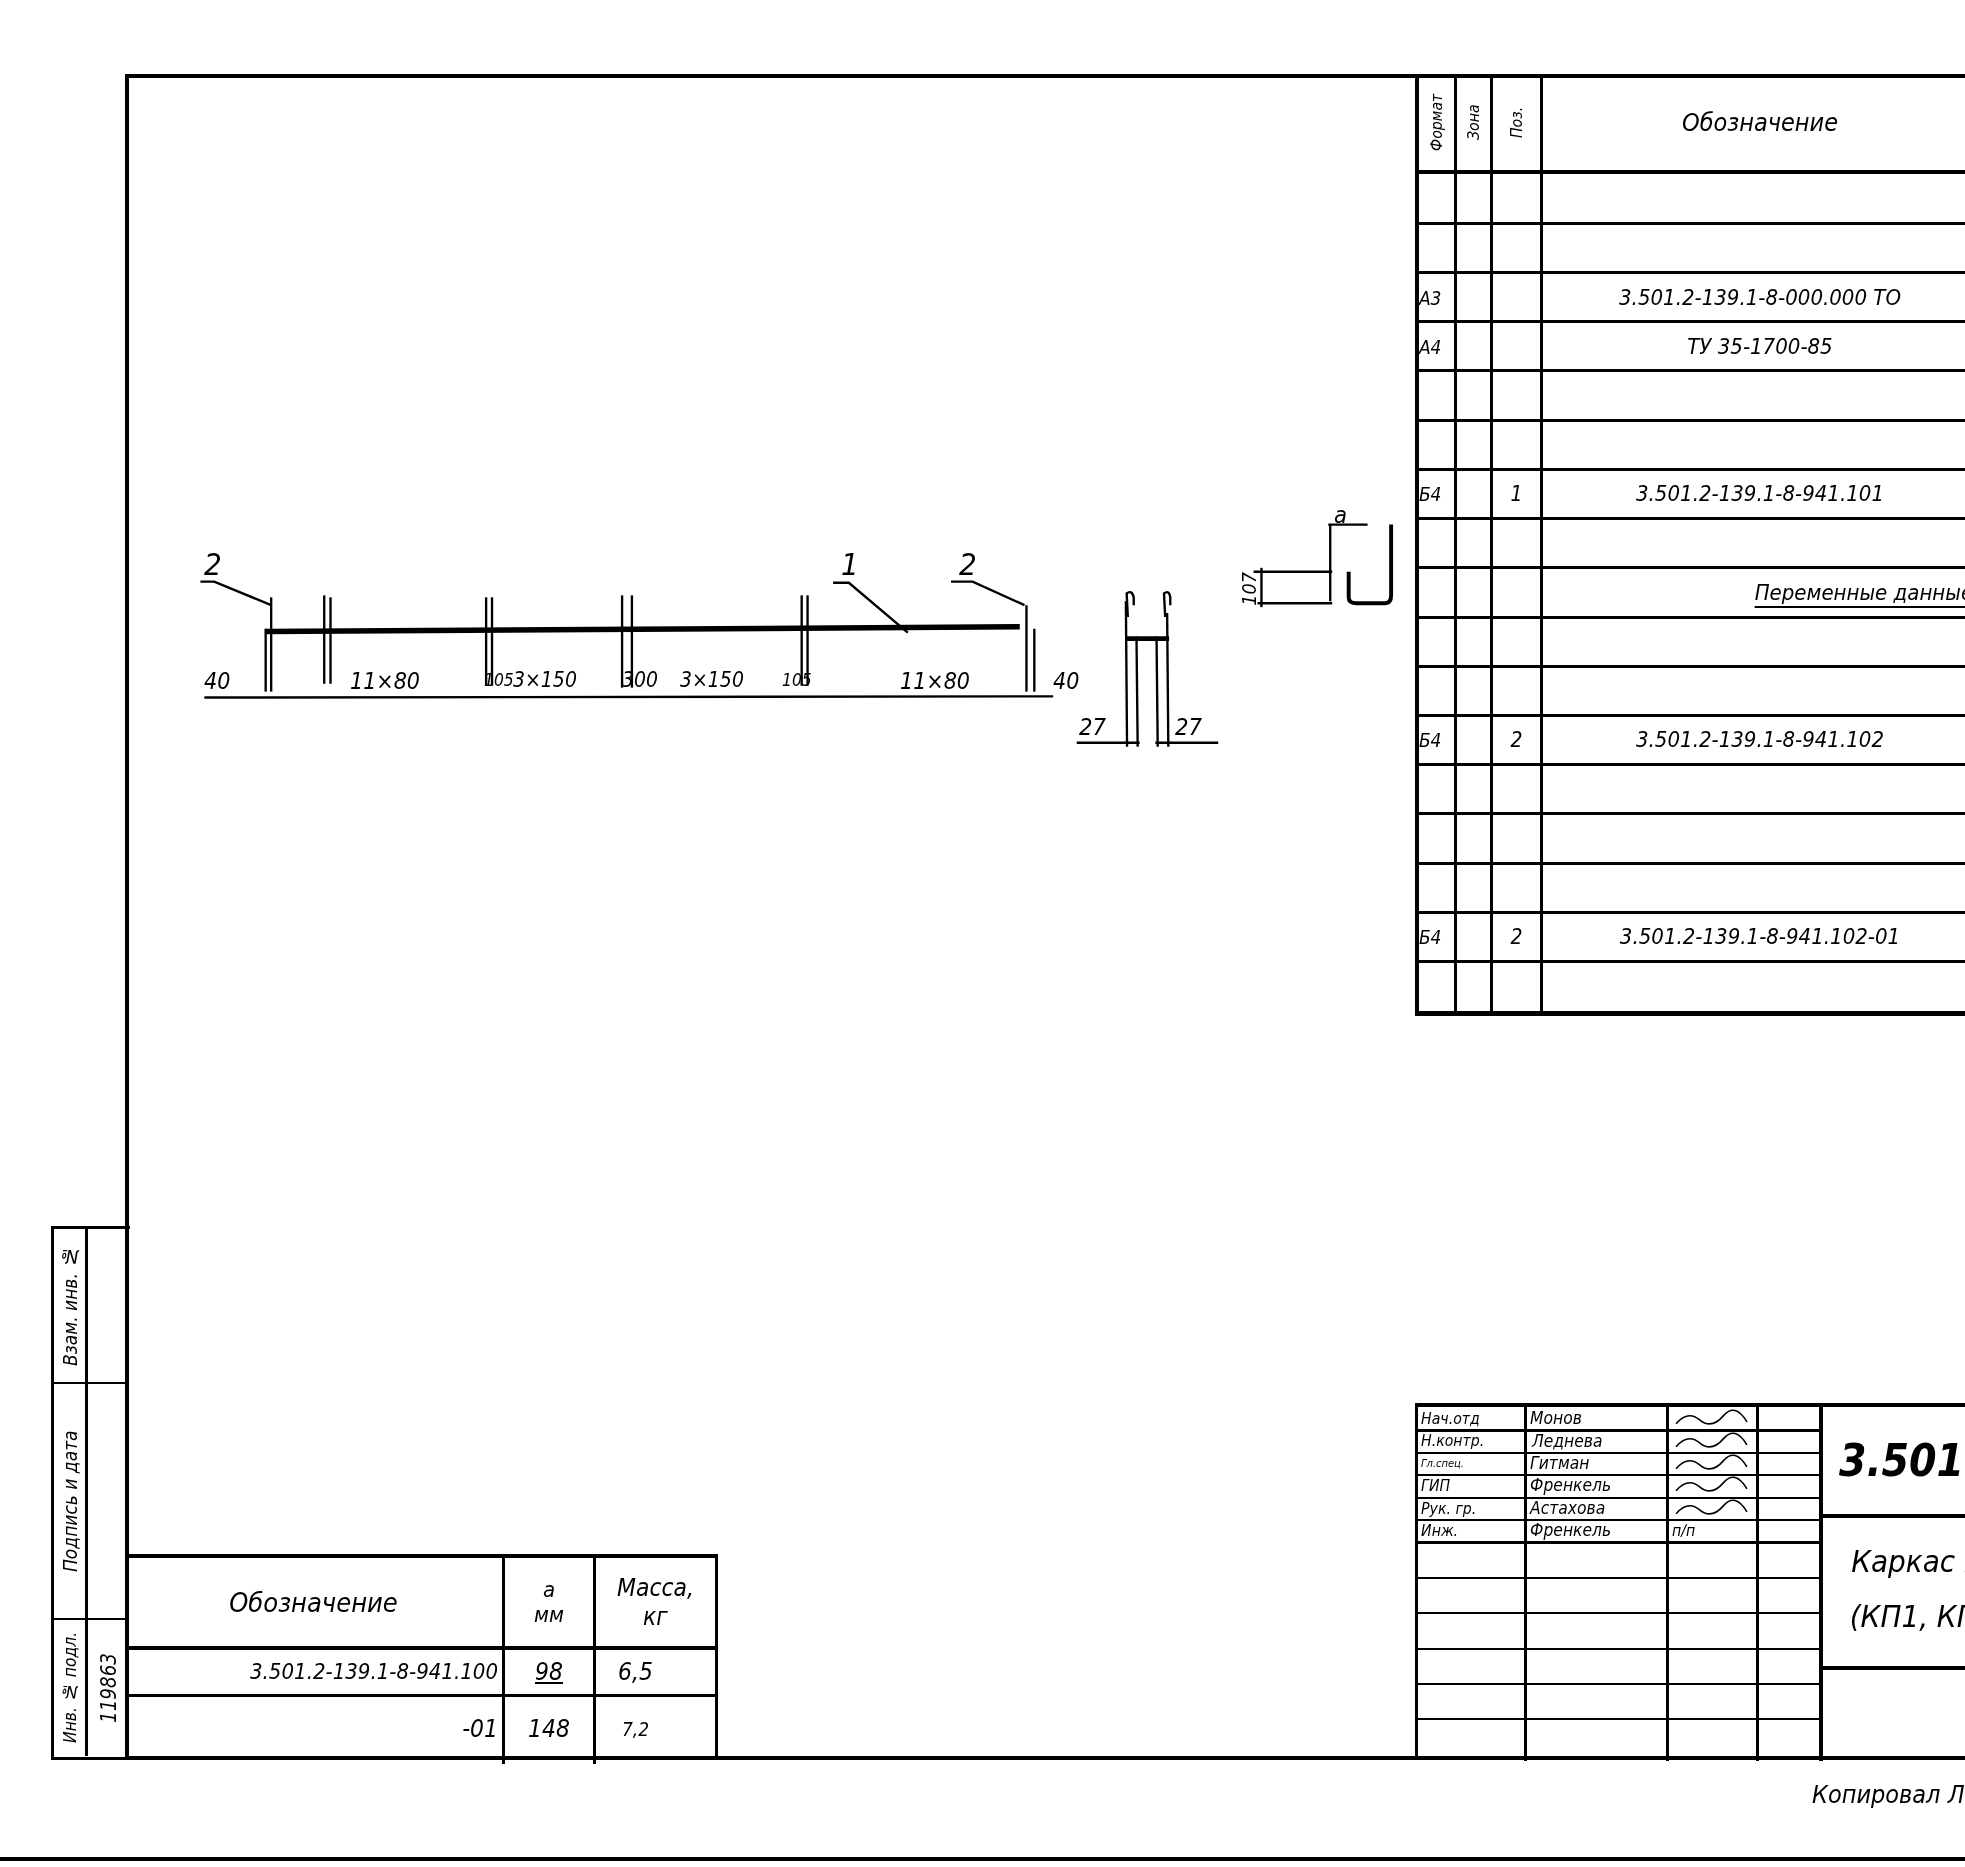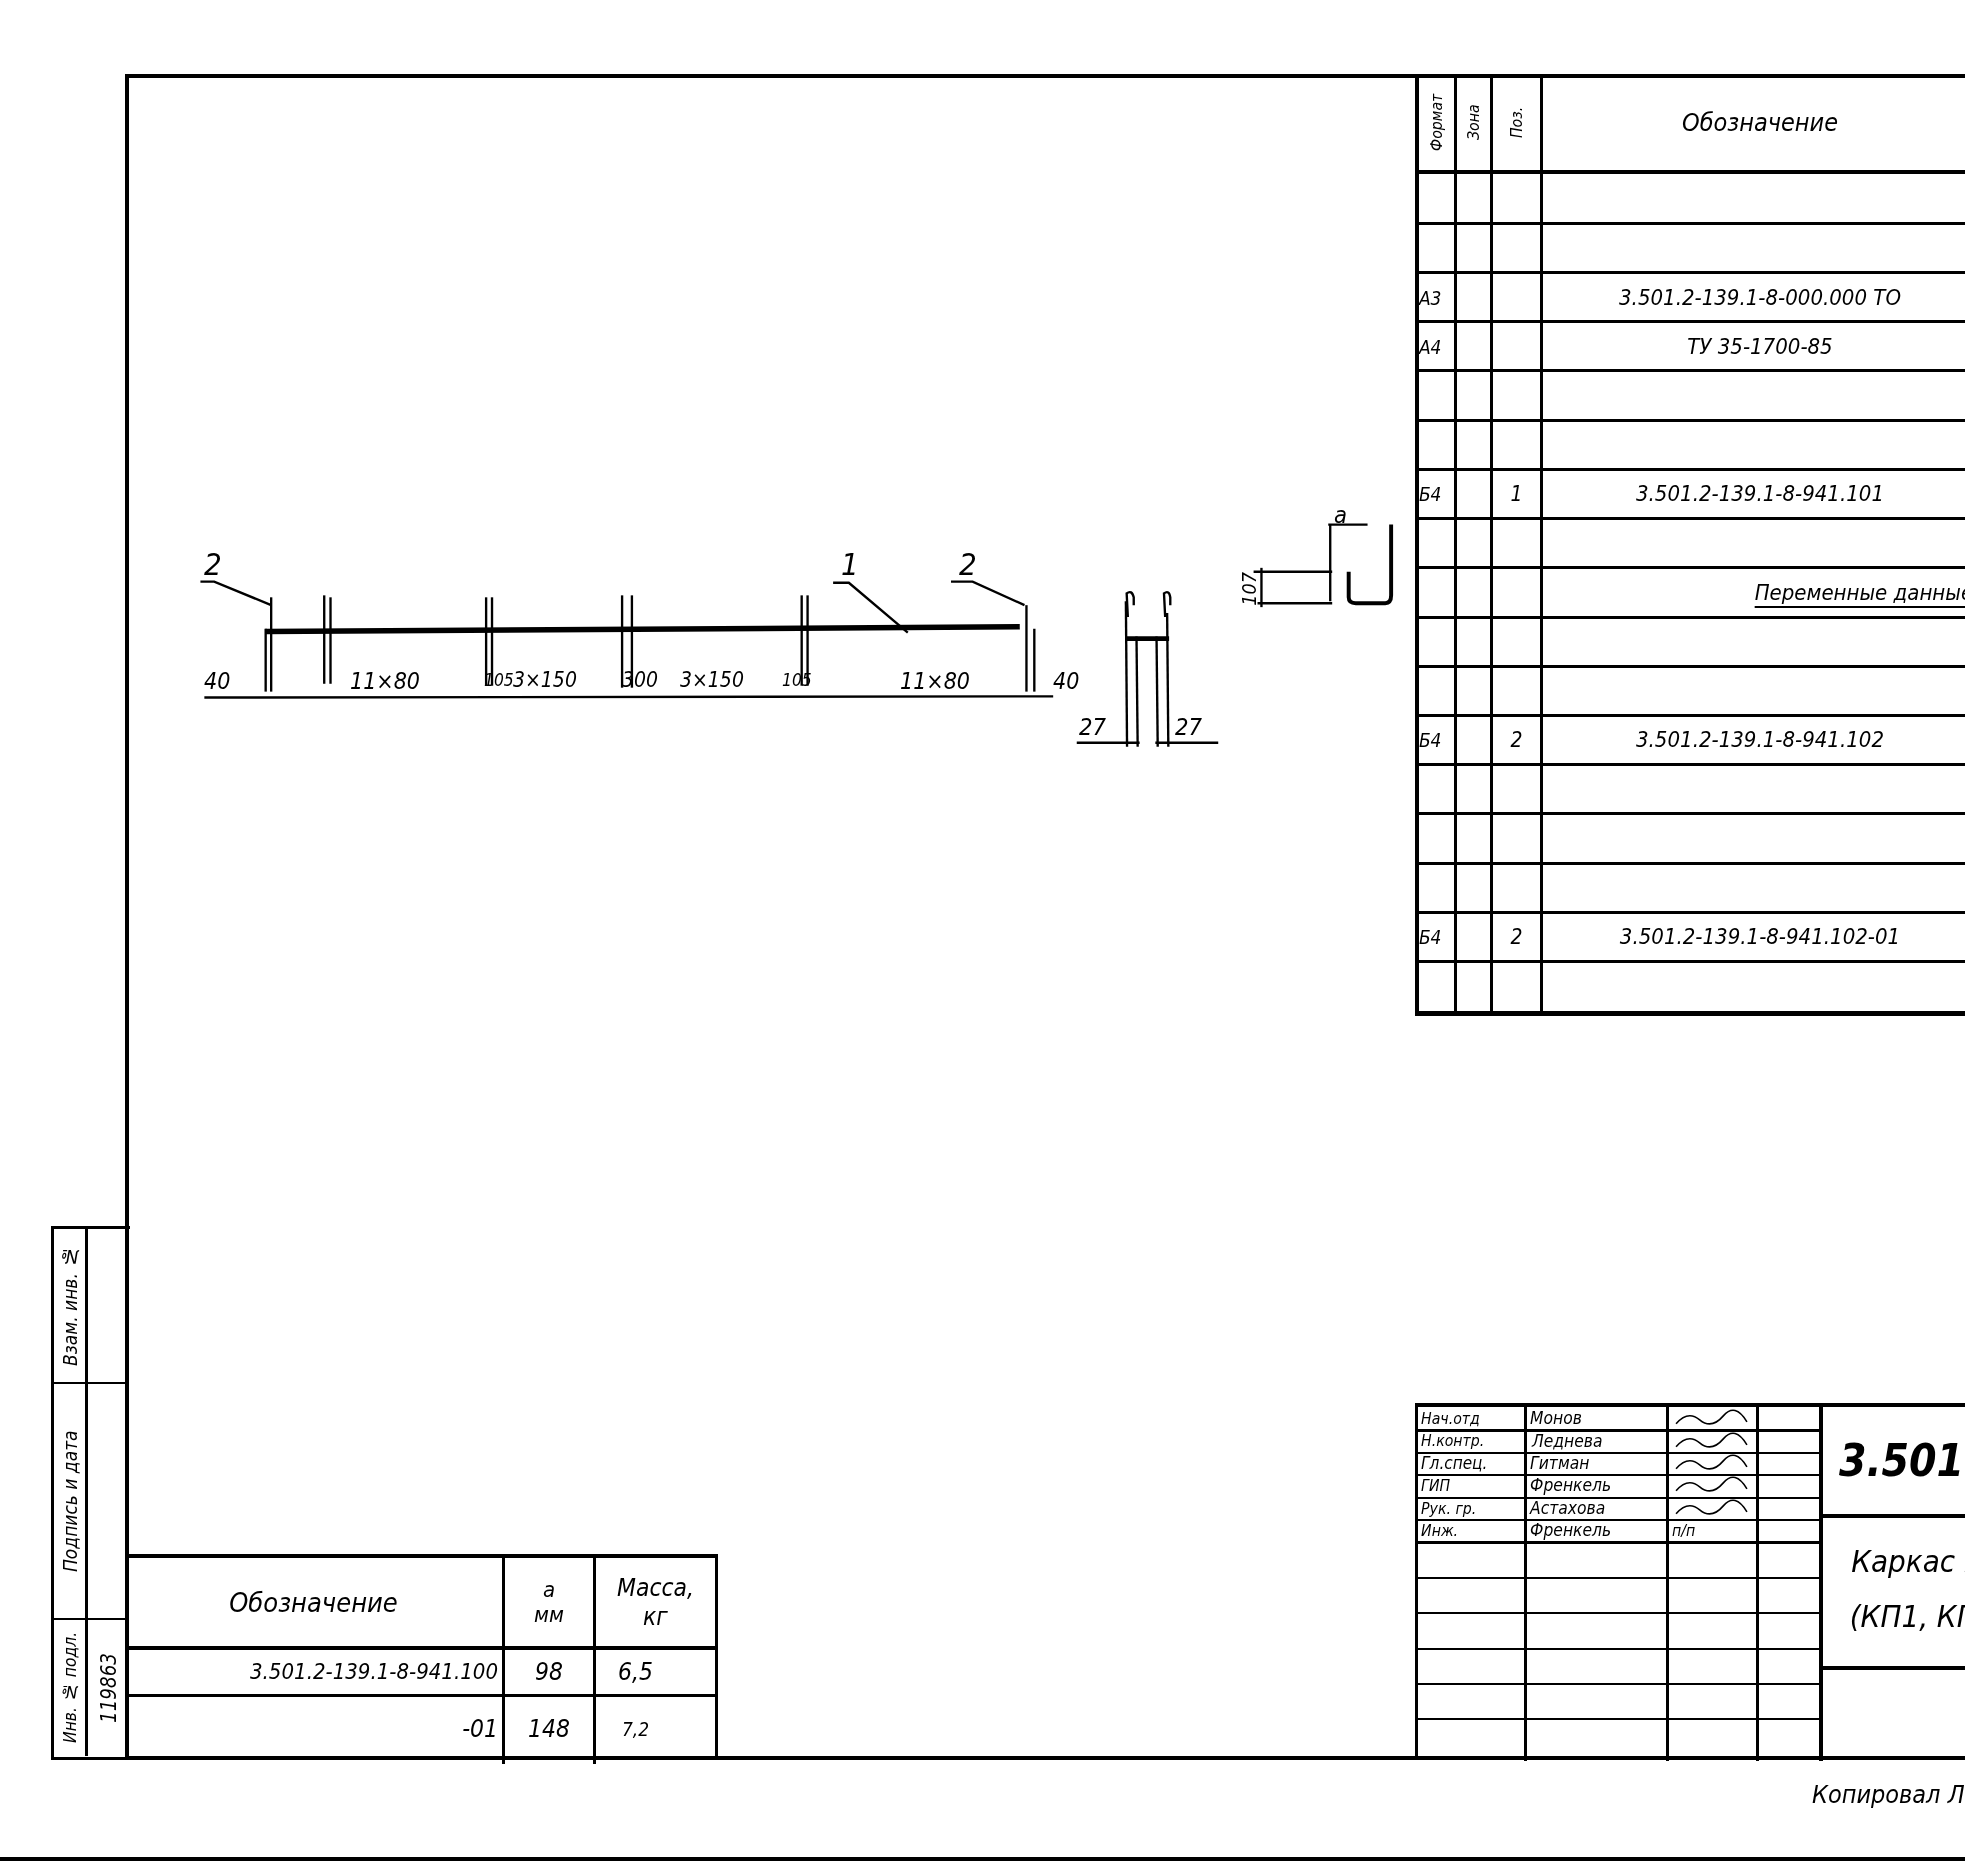--- a/index.html
+++ b/index.html
@@ -205,21 +205,21 @@
 
 <div class="abs" style="left:125px;top:1554px;width:593px;height:206px;border-top:4.7px solid #000;border-right:3.9px solid #000;">
   <div class="vl" style="left:377px;top:0;width:3.1px;height:206px;"></div>
   <div class="vl" style="left:468px;top:0;width:3.1px;height:206px;"></div>
   <div class="hl" style="left:0;top:88px;width:590px;height:3.9px;"></div>
   <div class="hl" style="left:0;top:136px;width:590px;height:3.1px;"></div>
   <div class="cell" style="left:0;top:0;width:377px;height:88px;font-size:27px;">Обозначение</div>
   <div class="cell" style="left:380px;top:0;width:88px;height:88px;font-size:22px;white-space:normal;text-align:center;padding:0 23.6px;">a мм</div>
   <div class="cell" style="left:471px;top:0;width:119px;height:88px;font-size:24.4px;white-space:normal;text-align:center;padding:0 15.7px;line-height:1.2;">Масса, кг</div>
   <div class="cell" style="left:0;top:92px;width:373px;height:43px;font-size:22px;justify-content:flex-end;">3.501.2-139.1-8-941.100</div>
-  <div class="cell" style="left:380px;top:92px;width:88px;height:42px;font-size:24.4px;">98</div>
+  <div class="cell" style="left:380px;top:92px;width:88px;height:42px;font-size:24.4px;text-decoration:underline;">98</div>
   <div class="cell" style="left:471px;top:92px;width:79px;height:43px;font-size:24.4px;">6,5</div>
   <div class="cell" style="left:0;top:139px;width:373px;height:63px;font-size:24.4px;justify-content:flex-end;">-01</div>
   <div class="cell" style="left:380px;top:139px;width:88px;height:63px;font-size:24.4px;">148</div>
   <div class="cell" style="left:471px;top:139px;width:79px;height:63px;font-size:19px;">7,2</div>
 </div>
 
 <div class="abs" style="left:1415px;top:1403px;width:1159px;height:357px;border-top:4.7px solid #000;border-left:3.9px solid #000;">
 
   <div class="vl" style="left:106px;top:0;width:3.1px;height:354px;"></div>
   <div class="vl" style="left:248px;top:0;width:3.1px;height:354px;"></div>
@@ -246,21 +246,21 @@
           <path d="M10 40 Q40 5 70 30 T130 20 T190 35" stroke="#000" stroke-width="4" fill="none"></path>
         </svg>
       </div>
       <div class="cell" style="left: 0px; top: 22.4px; width: 106px; height: 22.4px; font-size: 15.7px; justify-content: flex-start; padding-left: 3.1px;">Н.контр.</div>
       <div class="cell" style="left: 109px; top: 22.4px; width: 138px; height: 22.4px; font-size: 17.3px; justify-content: flex-start; padding-left: 5px;">Леднева</div>
       <div class="cell" style="left: 251px; top: 22.4px; width: 87px; height: 22.4px; font-size: 15.7px; justify-content: flex-start; padding-left: 3.1px;">
         <svg width="79" height="19.7" style="position:static" viewBox="0 0 200 50">
           <path d="M10 40 Q40 5 70 30 T130 20 T190 35" stroke="#000" stroke-width="4" fill="none"></path>
         </svg>
       </div>
-      <div class="cell" style="left: 0px; top: 45px; width: 106px; height: 22.4px; font-size: 17px; justify-content: flex-start; padding-left: 3.1px;">Гл.спец.</div>
+      <div class="cell" style="left: 0px; top: 45px; width: 106px; height: 22.4px; font-size: 11px; justify-content: flex-start; padding-left: 3.1px;">Гл.спец.</div>
       <div class="cell" style="left: 109px; top: 45px; width: 138px; height: 22.4px; font-size: 17.3px; justify-content: flex-start; padding-left: 3.1px;">Гитман</div>
       <div class="cell" style="left: 251px; top: 45px; width: 87px; height: 22.4px; font-size: 15.7px; justify-content: flex-start; padding-left: 3.1px;">
         <svg width="79" height="19.7" style="position:static" viewBox="0 0 200 50">
           <path d="M10 40 Q40 5 70 30 T130 20 T190 35" stroke="#000" stroke-width="4" fill="none"></path>
         </svg>
       </div>
       <div class="cell" style="left: 0px; top: 67px; width: 106px; height: 22.4px; font-size: 15.7px; justify-content: flex-start; padding-left: 3.1px;">ГИП</div>
       <div class="cell" style="left: 109px; top: 67px; width: 138px; height: 22.4px; font-size: 17.3px; justify-content: flex-start; padding-left: 3.1px;">Френкель</div>
       <div class="cell" style="left: 251px; top: 67px; width: 87px; height: 22.4px; font-size: 15.7px; justify-content: flex-start; padding-left: 3.1px;">
         <svg width="79" height="19.7" style="position:static" viewBox="0 0 200 50">

